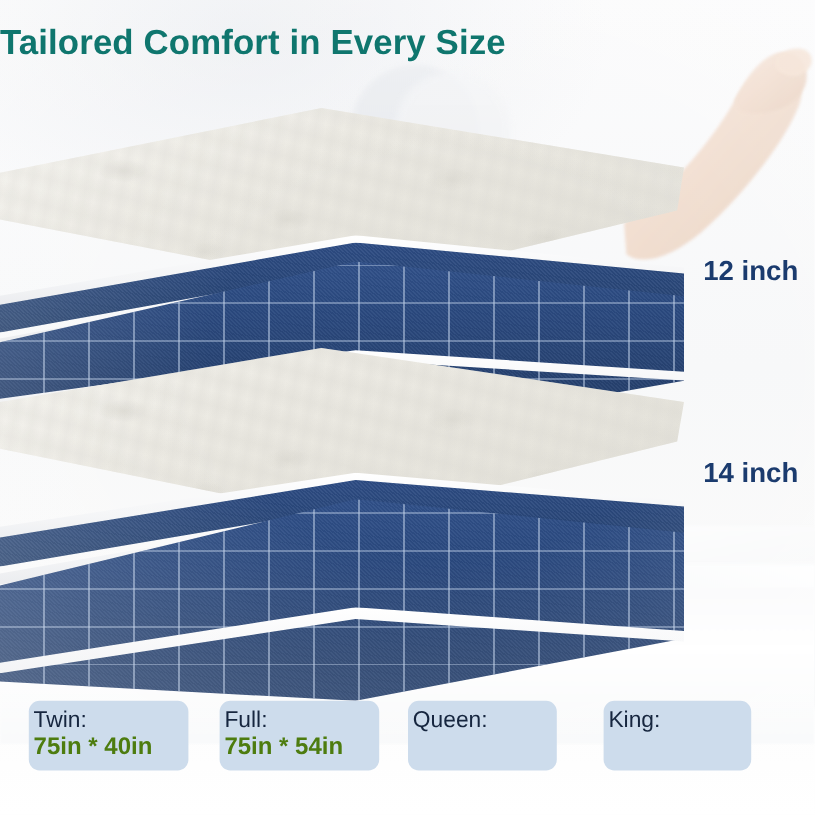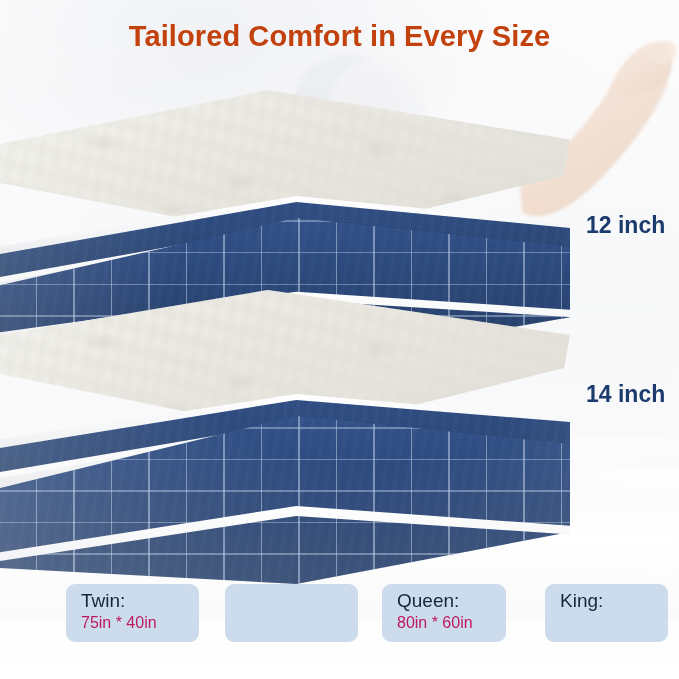--- a/index.html
+++ b/index.html
@@ -122,24 +122,23 @@
   .piping {
     position: absolute;
     background: linear-gradient(180deg, #ffffff 0%, #f2f3f5 45%, #d7dade 100%);
     box-shadow: 0 1px 1px rgba(0,0,0,0.10);
   }
 
   
   .title {
     position: absolute;
     left: 0; top: 20px; width: 679px;
-    text-align: center;
     font-size: 29px;
     font-weight: bold;
-    color: #c2410c;
+    color: #0f766e;
     letter-spacing: 0.1px;
   }
   .thick-label {
     position: absolute;
     font-size: 23px;
     font-weight: bold;
     color: #1b3b6e;
     white-space: nowrap;
   }
   #lbl-12 { left: 586px; top: 212px; }
@@ -149,35 +148,35 @@
   .cards {
     position: absolute;
     left: 0; top: 584px; width: 679px; height: 66px;
   }
   .card {
     position: absolute;
     top: 0;
     height: 58px;
     background: #cddcec;
     border-radius: 9px;
-    padding: 5px 11px 0 15px;
+    padding: 5px 11px 0 4px;
     box-sizing: border-box;
-    margin-left: 42px;
   }
   .card .c-name {
     font-size: 19px;
     color: #16263f;
     line-height: 23px;
     white-space: nowrap;
   }
   .card .c-dim {
-    font-size: 16px;
-    color: #be185d;
+    font-size: 20px;
+    color: #4d7c0f;
     line-height: 21px;
     white-space: nowrap;
+    font-weight: bold;
   }
   #card-0 { left: 24px;  width: 133px; }
   #card-1 { left: 183px; width: 133px; }
   #card-2 { left: 340px; width: 124px; }
   #card-3 { left: 503px; width: 123px; }
 
   
   .haze {
     position: absolute; inset: 0;
     background: radial-gradient(ellipse 500px 400px at 55% 45%, rgba(255,255,255,0) 40%, rgba(255,255,255,0.22) 100%);
@@ -269,25 +268,26 @@
   <div class="thick-label" id="lbl-14">14 inch</div>
 
   <div class="cards">
 
     <div class="card" id="card-0">
       <div class="c-name">Twin:</div>
       <div class="c-dim">75in * 40in</div>
     </div>
 
     <div class="card" id="card-1">
+      <div class="c-name">Full:</div>
+      <div class="c-dim">75in * 54in</div>
     </div>
 
     <div class="card" id="card-2">
       <div class="c-name">Queen:</div>
-      <div class="c-dim">80in * 60in</div>
     </div>
 
     <div class="card" id="card-3">
       <div class="c-name">King:</div>
     </div>
 
   </div>
 
 </div>
 

